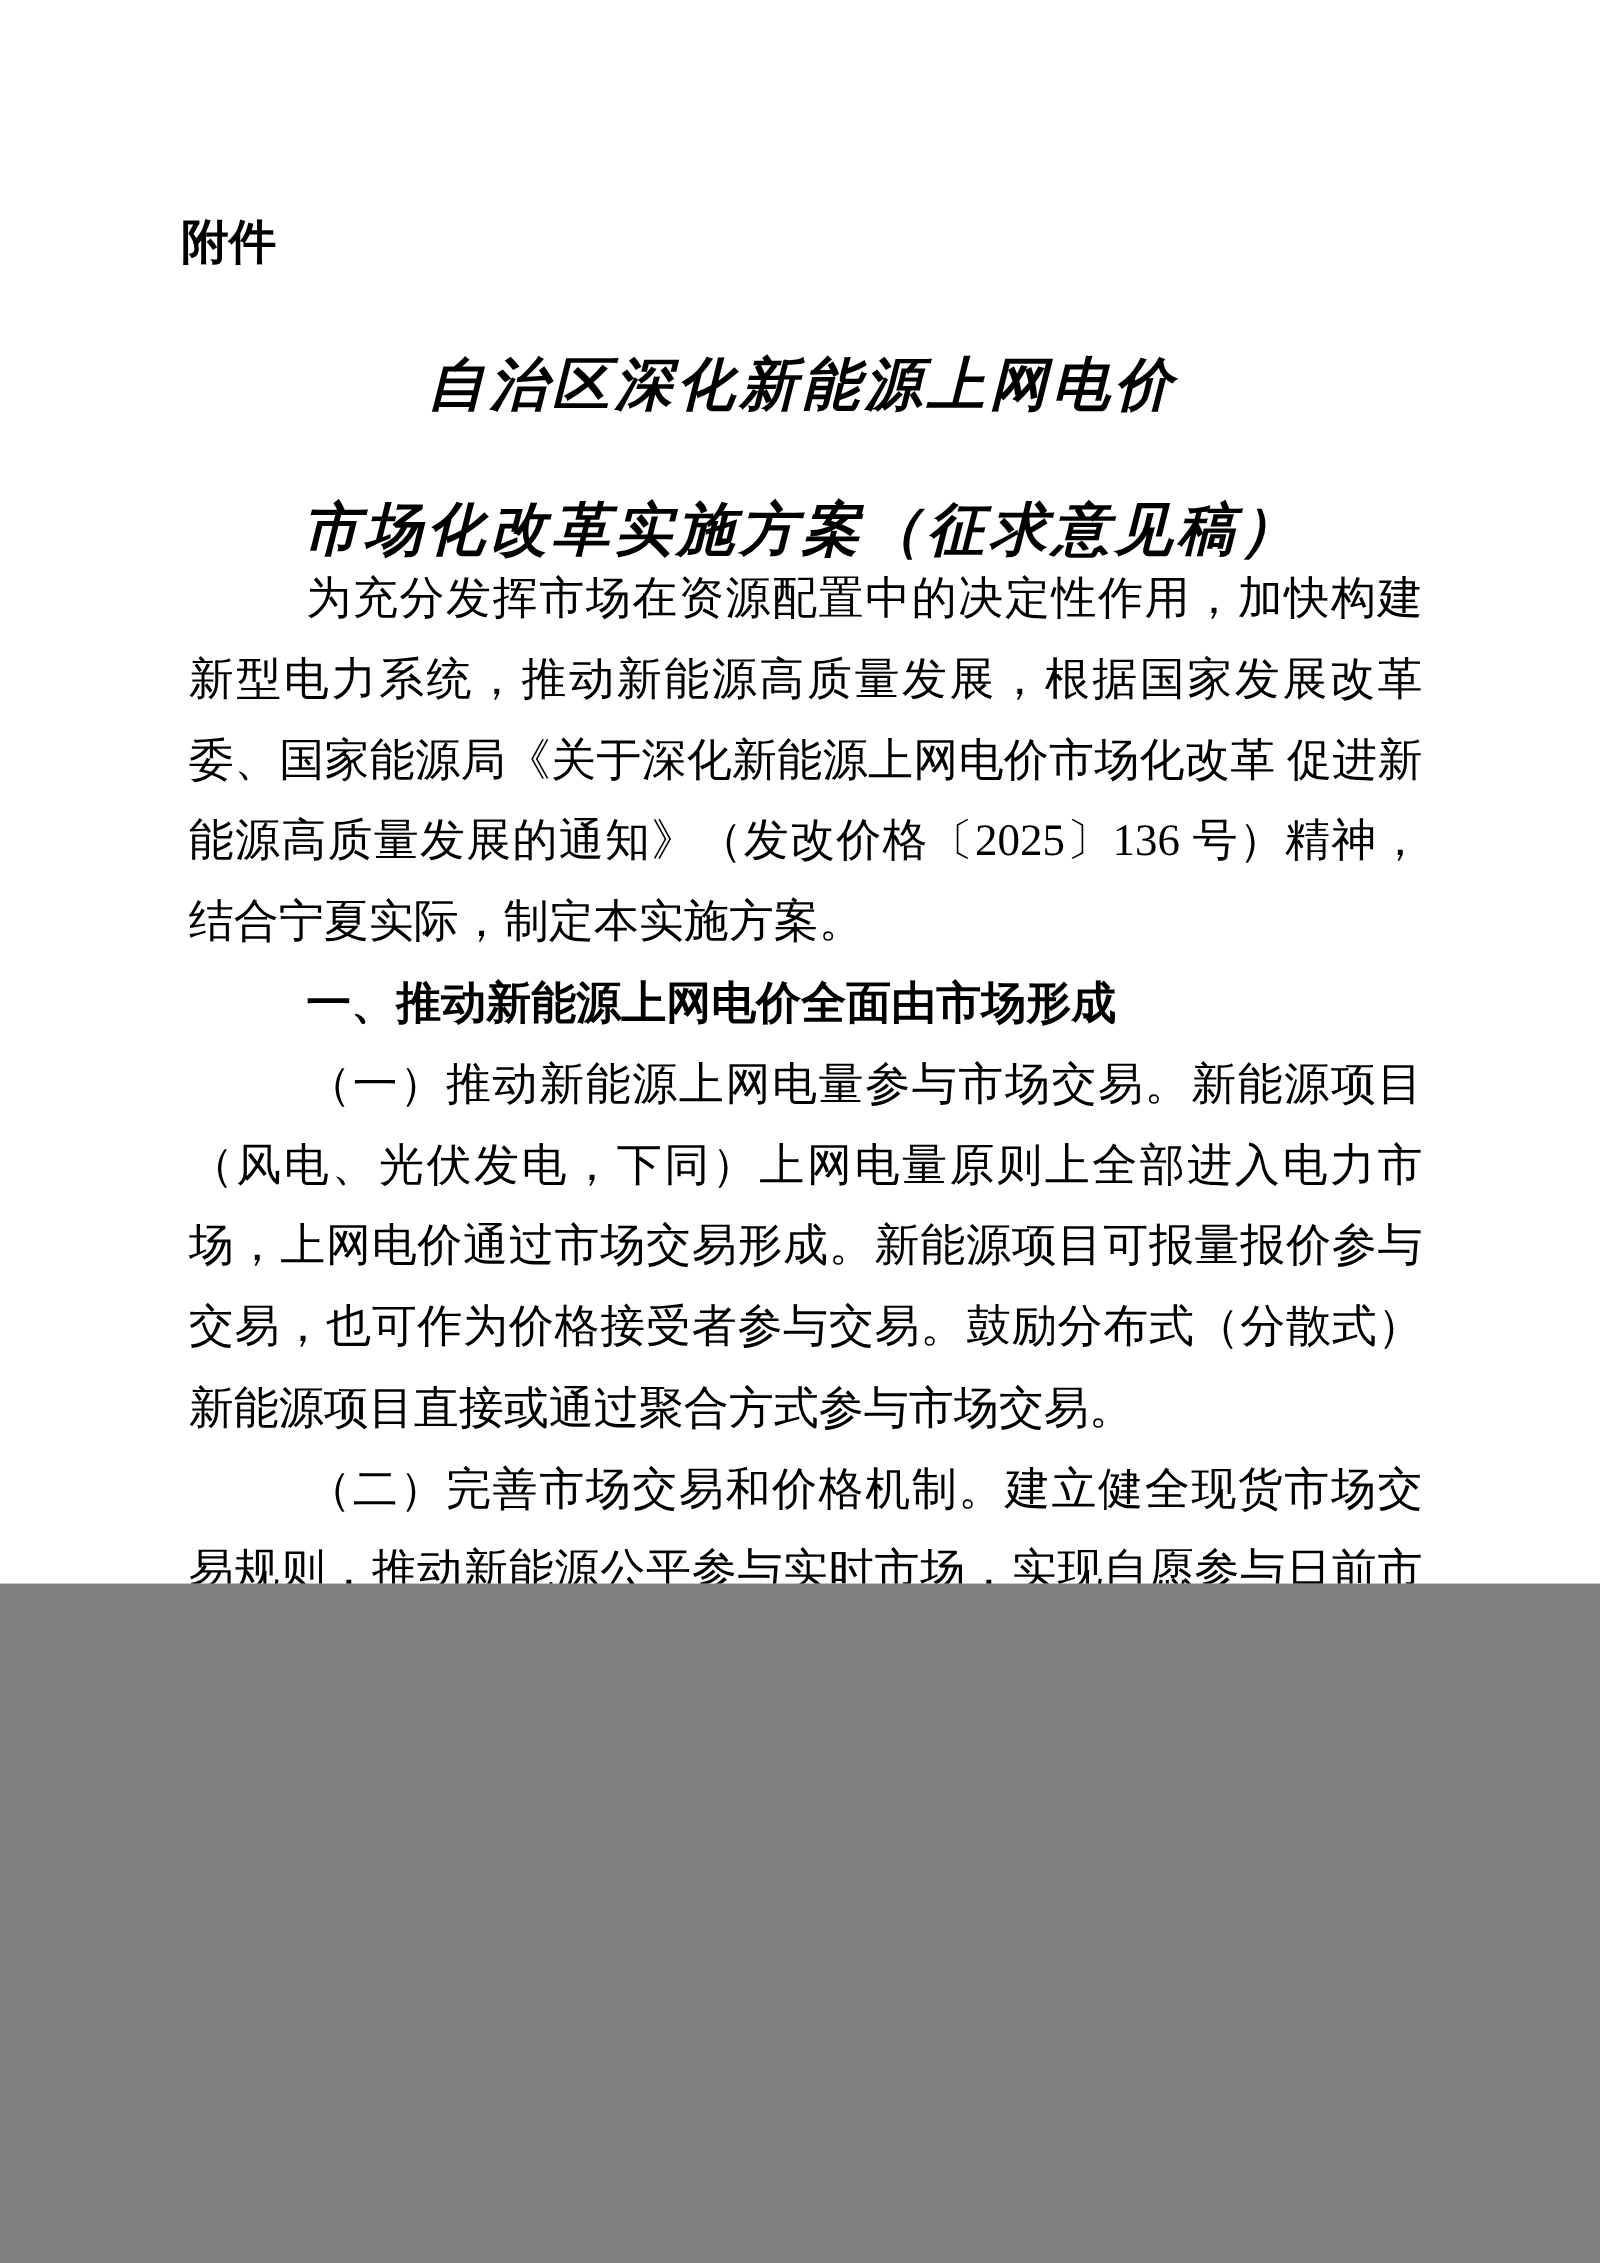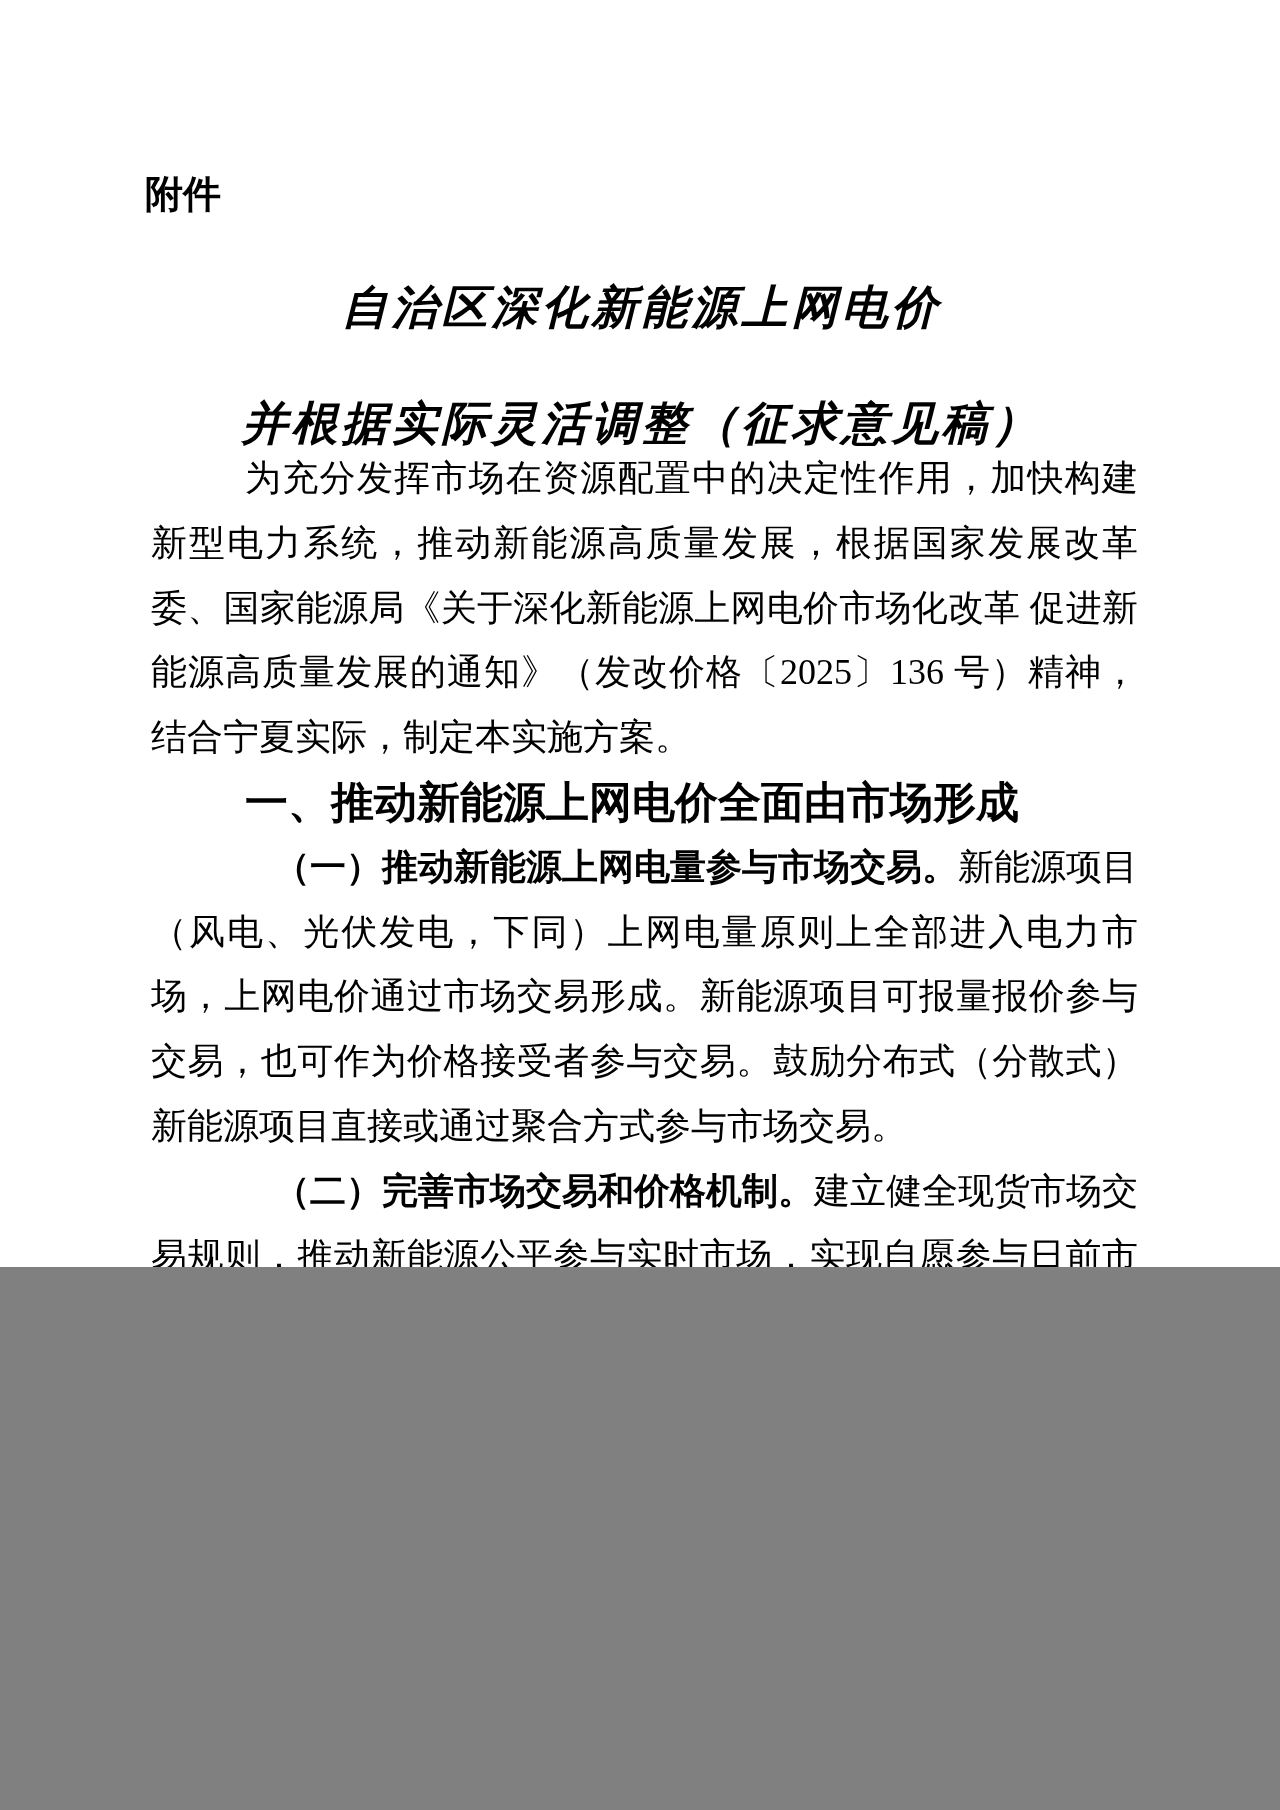--- a/index.html
+++ b/index.html
@@ -53,49 +53,48 @@
   }
   .flow p {
     margin: 0;
     text-indent: 94px;
   }
   .section-heading {
     margin: 0;
     text-indent: 94px;
     font-family: "Liberation Sans", "DejaVu Sans", sans-serif;
     font-weight: bold;
-    font-size: 43px;
+    font-size: 36px;
     line-height: 64.8px;
     text-align: left;
     white-space: nowrap;
   }
   .lead {
-    font-weight: bold;
-    margin-left: 29px;
+    font-weight: normal;
   }
   .page-number {
     position: absolute;
     left: 1060px;
     top: 1622px;
     font-size: 33px;
     line-height: 38px;
     letter-spacing: 2px;
     white-space: nowrap;
   }
 </style>
 </head>
 <body>
 
 <div class="page">
 
   <div class="attachment">附件</div>
 
   <div class="title-block">
     <div class="title-line">自治区深化新能源上网电价</div>
-    <div class="title-line">并根据实际灵活调整（征求意见稿）</div>
+    <div class="title-line">市场化改革实施方案（征求意见稿）</div>
   </div>
 
   <div class="flow">
 
     <p>为充分发挥市场在资源配置中的决定性作用，加快构建新型电力系统，推动新能源高质量发展，根据国家发展改革委、国家能源局《关于深化新能源上网电价市场化改革 促进新能源高质量发展的通知》（发改价格〔2025〕136 号）精神，结合宁夏实际，制定本实施方案。</p>
 
     <h2 class="section-heading">一、推动新能源上网电价全面由市场形成</h2>
 
     <p><span class="lead">（一）推动新能源上网电量参与市场交易。</span><span>新能源项目（风电、光伏发电，下同）上网电量原则上全部进入电力市场，上网电价通过市场交易形成。新能源项目可报量报价参与交易，也可作为价格接受者参与交易。鼓励分布式（分散式）新能源项目直接或通过聚合方式参与市场交易。</span></p>
 

